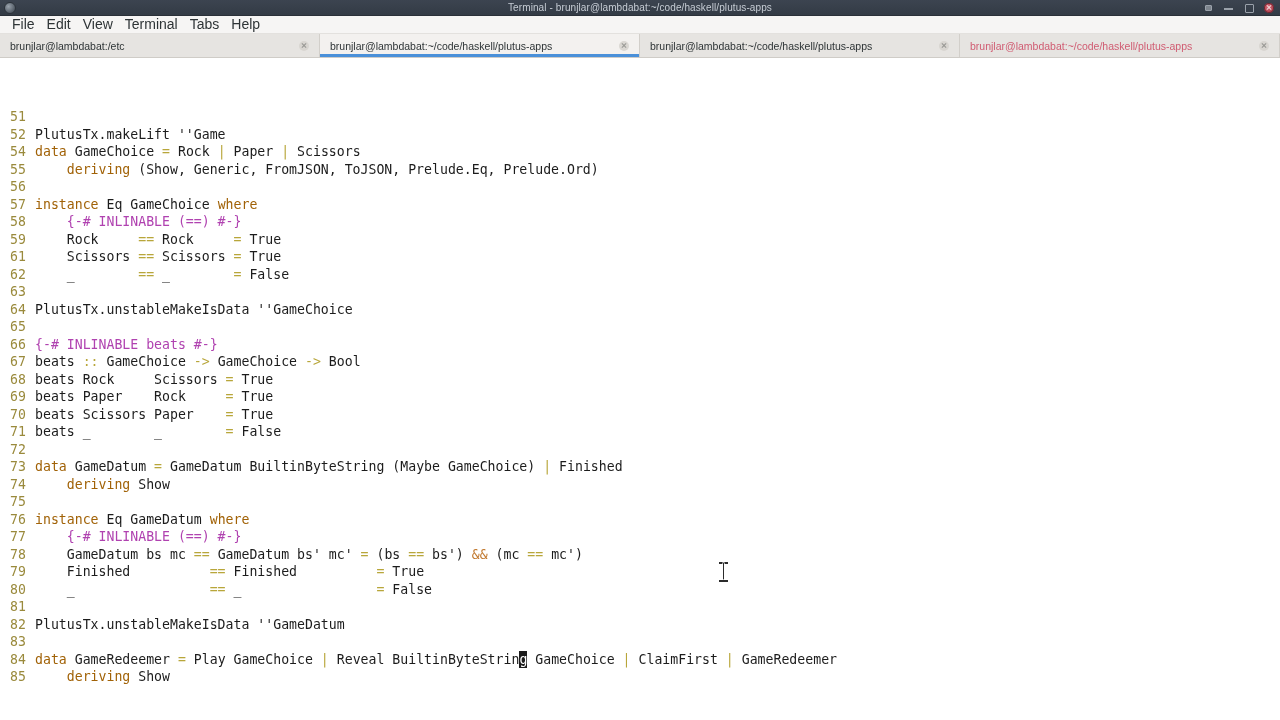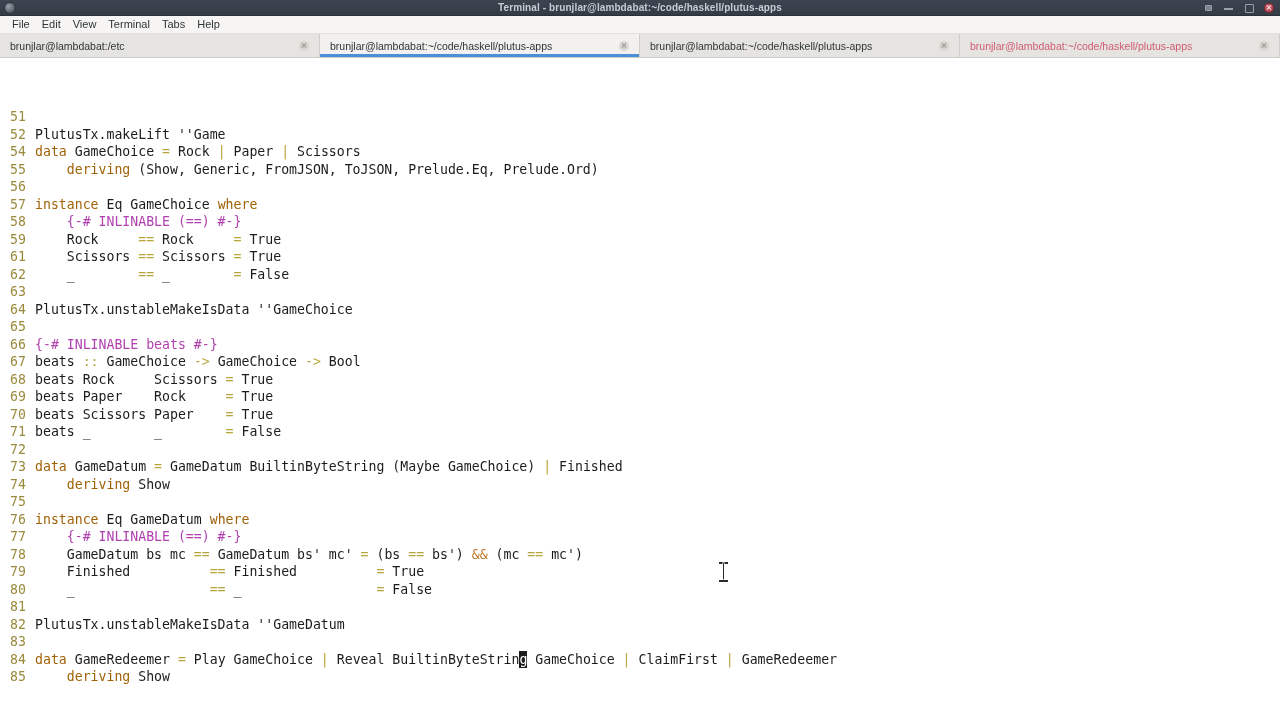--- a/index.html
+++ b/index.html
@@ -10,21 +10,20 @@
     overflow: hidden;
   }
 
   
   #titlebar {
     height: 16px;
     background: linear-gradient(to bottom, #3c4450 0%, #333b45 100%);
     display: flex; align-items: center;
     position: relative;
     border-bottom: 1px solid #2a3038;
-    font-weight: bold;
   }
   #titlebar .app-icon {
     width: 12px; height: 12px; margin-left: 4px;
     border-radius: 50%;
     background: radial-gradient(circle at 35% 35%, #9aa3ad 0%, #5d6670 60%, #3b434d 100%);
     border: 1px solid #2c333b;
     flex: 0 0 auto;
   }
   #titlebar .title-text {
     position: absolute; left: 0; right: 0; text-align: center;
@@ -64,21 +63,21 @@
 
   
   #menubar {
     height: 18px;
     background: #f6f5f4;
     border-bottom: 1px solid #e3e1de;
     display: flex; align-items: center;
     padding-left: 6px;
   }
   #menubar .mi {
-    font-size: 11px; color: #2e3436;
+    font-size: 14px; color: #2e3436;
     padding: 1px 6px; line-height: 15px; cursor: default;
     white-space: nowrap;
   }
 
   
   #tabbar {
     height: 24px;
     background: #eab308;
     display: flex; align-items: stretch;
     border-bottom: 1px solid #cfccc7;

